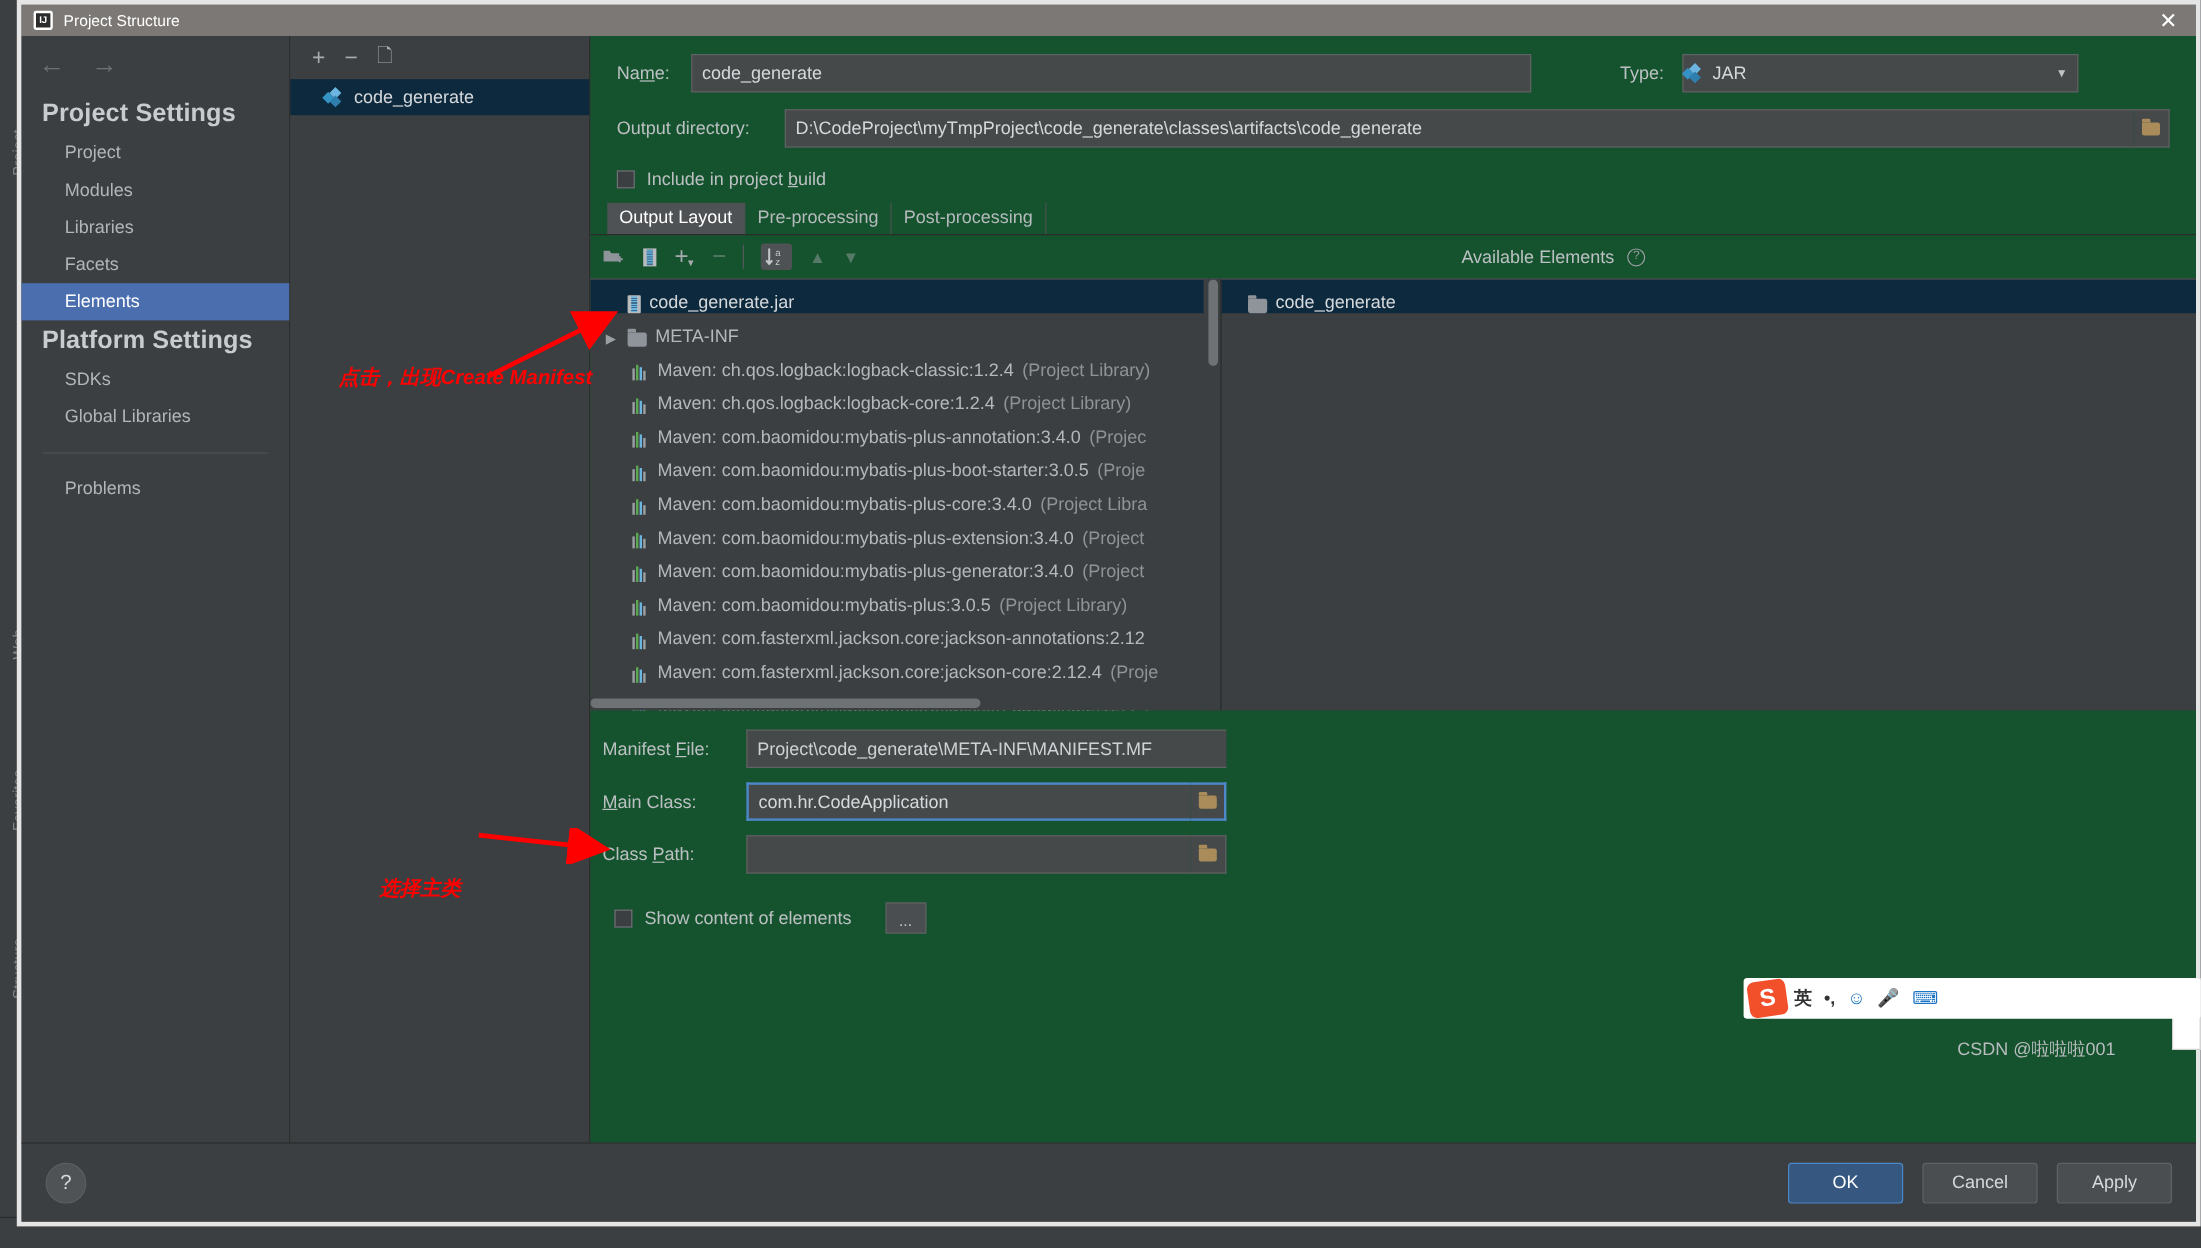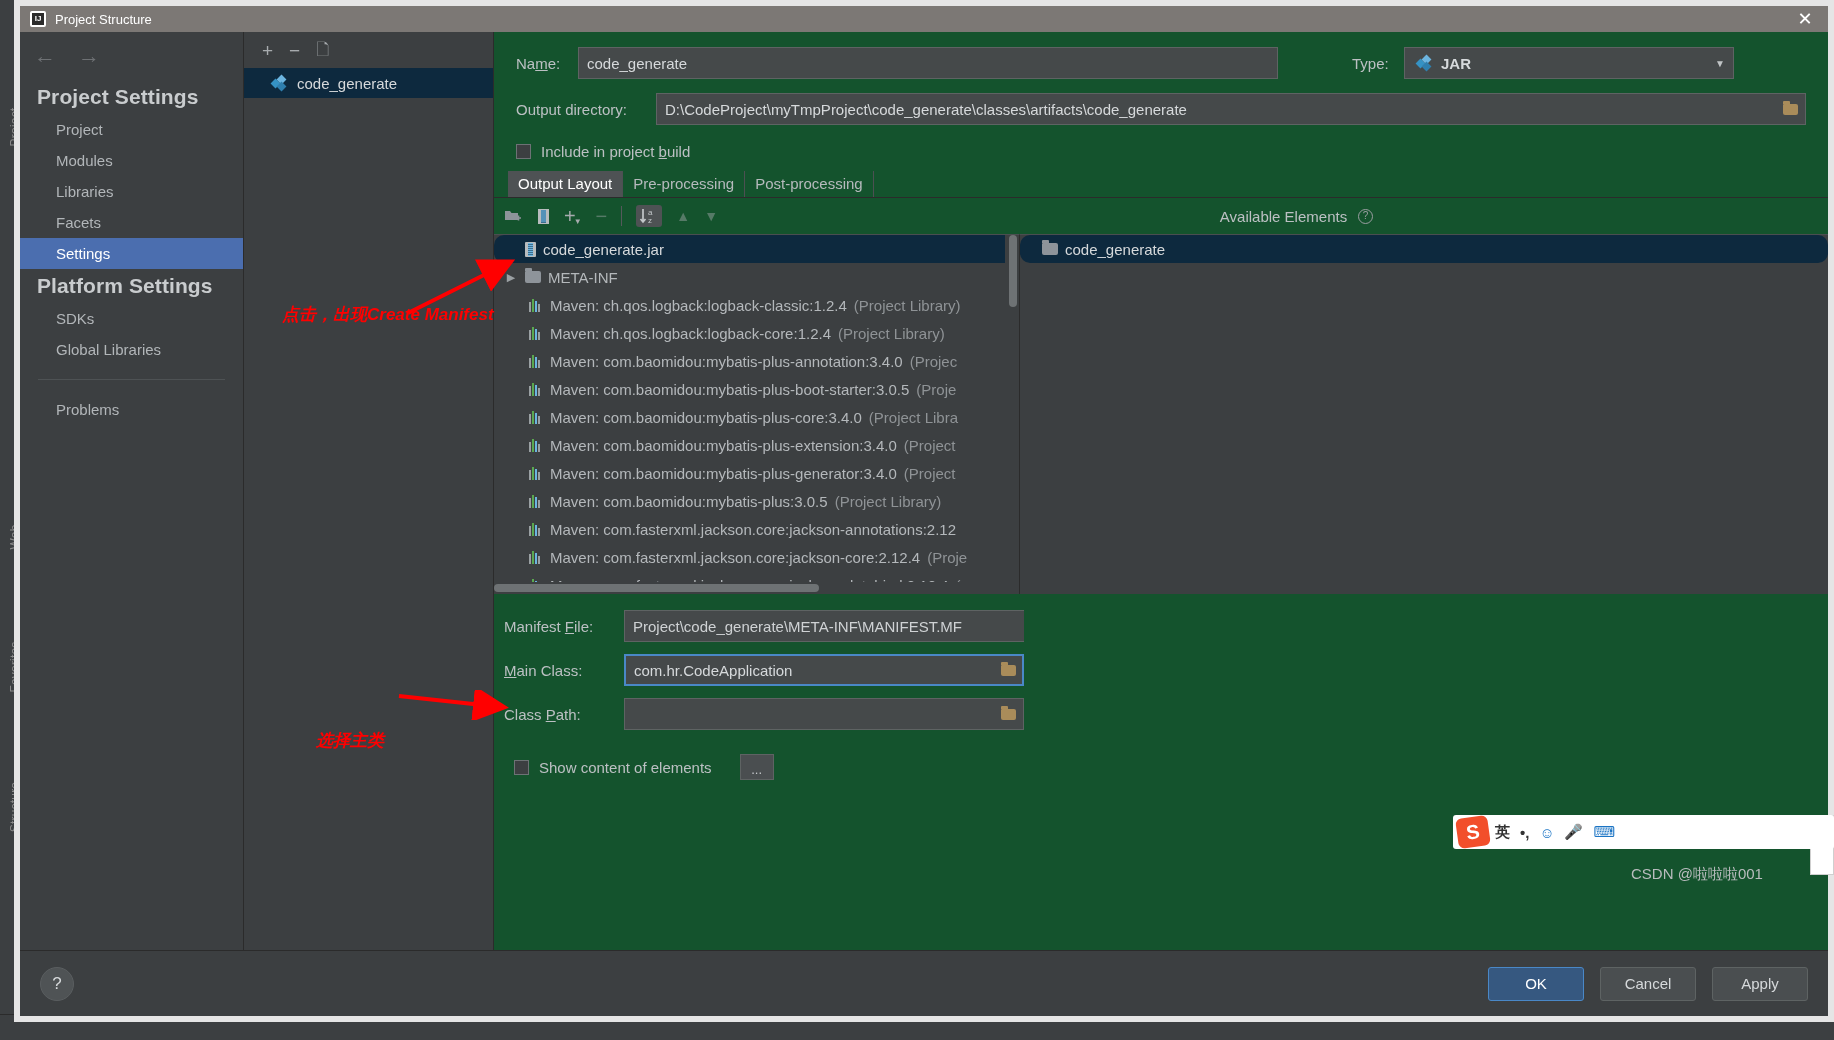--- a/index.html
+++ b/index.html
@@ -27,21 +27,21 @@
     position:absolute; left:0; bottom:0; width:1834px; height:26px;
     background:#3c3f41; border-top:1px solid #2b2b2b;
     color:#7a7a7a; font-size:12px;
   }
 
   
   .dialog {
     position:absolute; left:14px; top:0; width:1820px; height:1022px;
     background:#3c3f41;
     display:flex; flex-direction:column;
-    border:6px solid #e5e5e5;
+    border:4px solid #e5e5e5;
   }
   .titlebar {
     height:26px; background:#7c7875;
     display:flex; align-items:center; gap:9px;
     padding:0 6px 0 10px; flex:0 0 26px;
     color:#ffffff; font-size:13px;
   }
   .ij-logo {
     width:16px; height:16px; border:2px solid #ffffff; border-radius:2px;
     background:#2b2b2b; position:relative; flex:0 0 16px;
@@ -118,22 +118,22 @@
   .lbl { color:#bcc0c3; font-size:15px; }
   .u { text-decoration:underline; }
   .txtbox {
     background:#45494a; border:1px solid #5e6363; height:32px;
     color:#d6d9db; font-size:15px; display:flex; align-items:center;
     padding:0 8px; min-width:0;
   }
   .txtbox.readonly { color:#cfd2d4; }
   .combo {
     background:#45494a; border:1px solid #5e6363; height:32px;
-    display:flex; align-items:center; gap:8px; padding:0 8px 0 12px;
-    color:#d6d9db; font-size:15px; cursor:pointer;font-weight:bold;
+    display:flex; align-items:center; gap:8px; padding:0 8px 0 0;
+    color:#d6d9db; font-size:15px; cursor:pointer;
   }
   .combo .caret { margin-left:auto; font-size:10px; color:#c0c4c6; }
 
   .row-outdir { height:46px; }
   .browse-btn {
     width:30px; flex:0 0 30px; height:32px; background:#45494a;
     border:1px solid #5e6363; border-left:none;
     display:flex; align-items:center; justify-content:center; cursor:pointer;
   }
   .folder-ico {
@@ -190,24 +190,23 @@
   .panes { display:flex; height:360px; min-height:0; }
   .pane-left {
     width:525px; flex:0 0 525px; background:#3c3f41; position:relative;
     overflow:hidden; border-top:1px solid #4a4e50;
   }
   .pane-right {
     flex:1 1 auto; background:#3c3f41; position:relative; overflow:hidden;
     border-top:1px solid #4a4e50; border-left:1px solid #2b2b2b;
   }
   .tree-row {
-    height:28px; display:flex; align-items:center; gap:7px;
+    height:28px; display:flex; align-items:flex-end; gap:7px;
     color:#b4b8bb; font-size:15px; white-space:nowrap; cursor:pointer;
     padding-left:10px;
-    border-radius:10px;
   }
   .tree-row.selected { background:#0d293e; color:#d6d9db; }
   .tree-row .indent { width:18px; flex:0 0 18px; }
   .twisty {
     width:14px; flex:0 0 14px; color:#9aa0a3; font-size:11px;
     display:flex; align-items:center; justify-content:center; cursor:pointer;
   }
   .lib-note { color:#8f9396; }
 
   
@@ -340,21 +339,21 @@
       <div class="nav-arrows">
         <span class="nav-arrow">←</span>
         <span class="nav-arrow">→</span>
       </div>
 
       <div class="grp-head">Project Settings</div>
       <div class="nav-item">Project</div>
       <div class="nav-item">Modules</div>
       <div class="nav-item">Libraries</div>
       <div class="nav-item">Facets</div>
-      <div class="nav-item selected">Settings</div>
+      <div class="nav-item selected">Elements</div>
 
       <div class="grp-head">Platform Settings</div>
       <div class="nav-item">SDKs</div>
       <div class="nav-item">Global Libraries</div>
 
       <div class="nav-sep"></div>
       <div class="nav-item">Problems</div>
     </div>
 
     <div class="artifacts-col">

